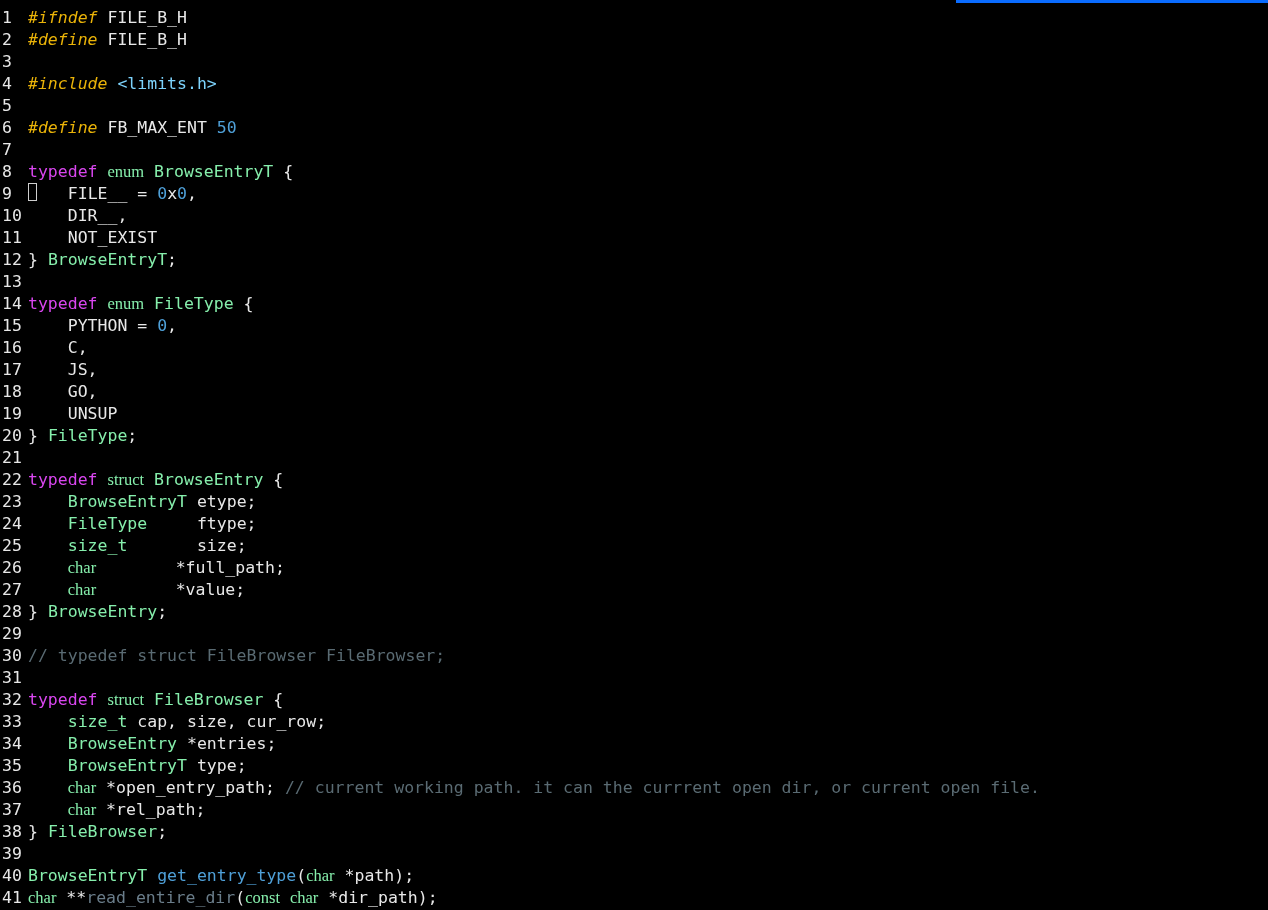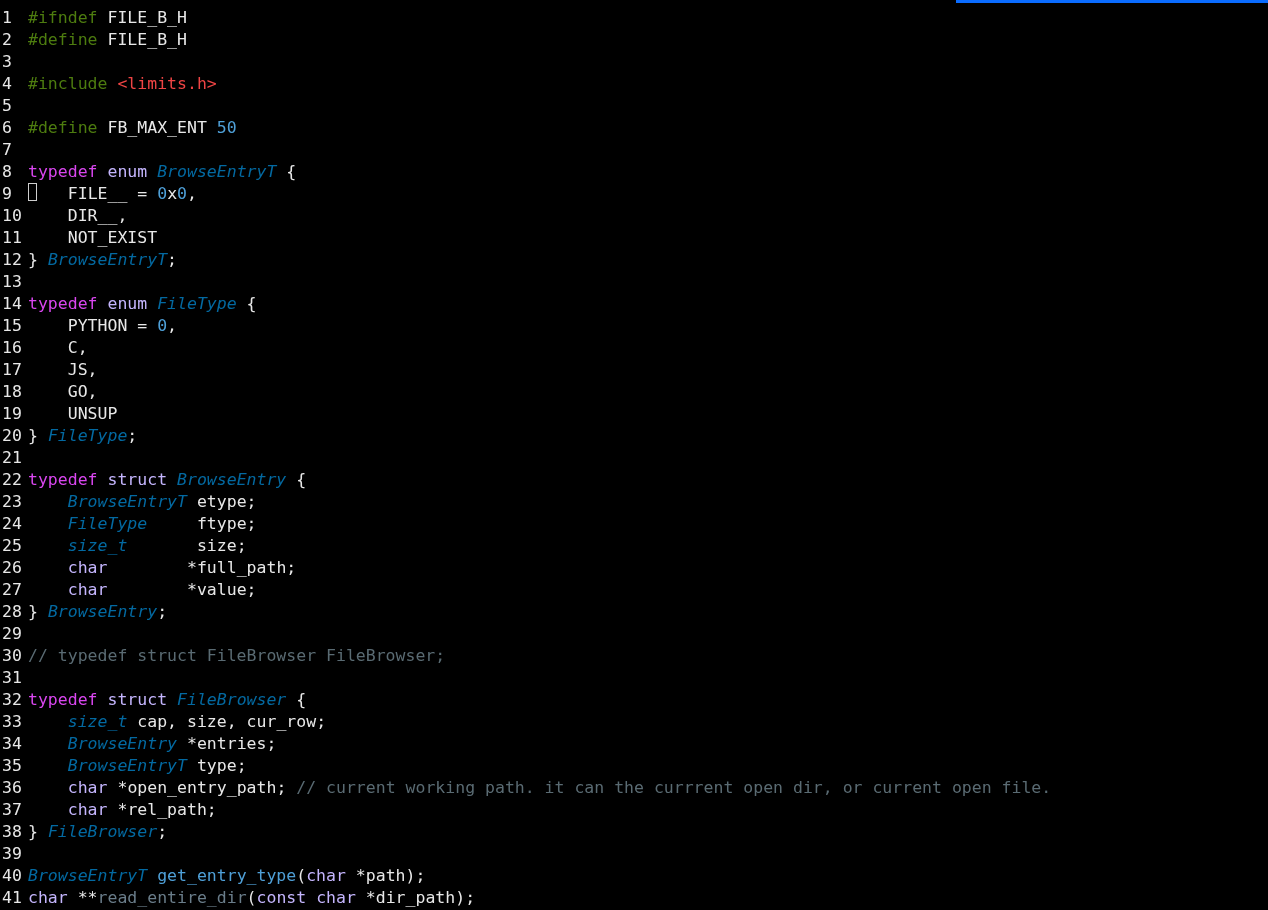--- a/index.html
+++ b/index.html
@@ -44,26 +44,26 @@
   .cursor {
     display: inline-block;
     width: 9px;
     height: 18px;
     border: 1px solid #cfcfcf;
     vertical-align: -2px;
     margin-right: 1px;
   }
 
   
-  .t-pp    { color: #4d7c0f; }       
+  .t-pp    { color: #eab308; font-style: italic; }       
   .t-mac   { color: #e8e8e8; }       
-  .t-inc   { color: #ef4444; }       
+  .t-inc   { color: #7dd3fc; }       
   .t-kw    { color: #d946ef; }       
-  .t-kw2   { color: #c4b5fd; }       
-  .t-type  { color: #0369a1; font-style: italic; }       
+  .t-kw2   { color: #86efac; font-family: Liberation Serif, serif; }       
+  .t-type  { color: #86efac; }       
   .t-id    { color: #e8e8e8; }       
   .t-num   { color: #4fa0d8; }       
   .t-punc  { color: #e8e8e8; }       
   .t-func  { color: #4fa0d8; text-align: right; }       
   .t-dimfn { color: #6a7d8a; }       
   .t-cmt   { color: #5a6b73; }       
 </style>
 </head>
 <body>
 

